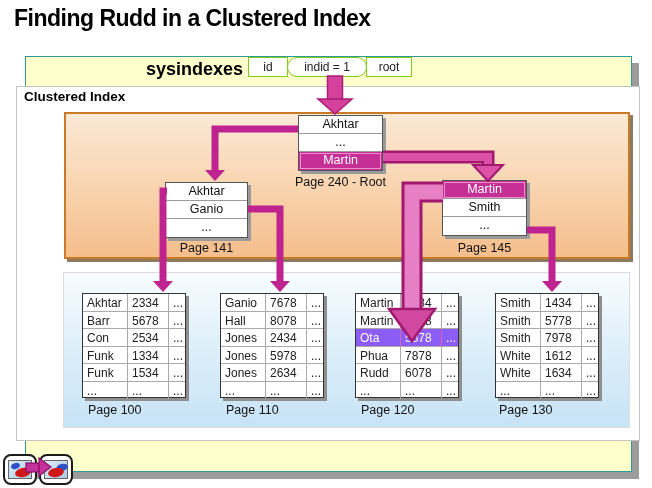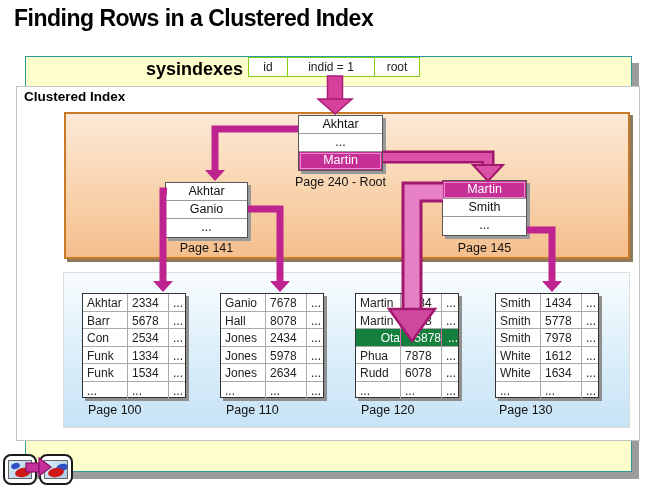--- a/index.html
+++ b/index.html
@@ -12,21 +12,21 @@
 
   .yellow-band{position:absolute;left:25px;top:56px;width:607px;height:416px;
                background:#FFFFCB;border:1px solid #2E9B9B;box-shadow:7px 7px 0 #9C9C9C;}
 
   .sys-label{position:absolute;left:140px;top:59px;width:103px;text-align:right;
              font-size:18px;font-weight:bold;color:#000;}
   .meta-table{position:absolute;left:248px;top:57px;display:flex;}
   .meta-cell{height:20px;line-height:18px;background:#fff;border:1px solid #84cc16;
              margin-left:-1px;text-align:center;font-size:12px;color:#222;}
   .meta-cell.c0{width:40px;margin-left:0;}
-  .meta-cell.c1{width:88px;}
+  .meta-cell.c1{width:80px;border-radius:10px;}
   .meta-cell.c2{width:46px;}
 
   .white-panel{position:absolute;left:16px;top:86px;width:624px;height:355px;
                background:#fff;border:1px solid #C4C4C4;}
   .ci-label{position:absolute;left:24px;top:89px;font-size:13.5px;font-weight:bold;color:#000;}
 
   .orange-box{position:absolute;left:64px;top:112px;width:566px;height:147px;
               background:linear-gradient(180deg,#FCE9D6 0%,#F9D7B4 45%,#F5BE8C 100%);
               border:2px solid #C87A28;box-shadow:3px 3px 0 #8A7A60;}
 
@@ -42,40 +42,40 @@
 
   .leaf{position:absolute;top:293px;width:104px;height:105px;background:#fff;
         border:1px solid #333;box-shadow:3px 3px 0 #8F8F8F;}
   .leaf .trow{display:flex;height:17.5px;border-bottom:1px solid #AAA;font-size:12px;
               line-height:16px;color:#222;}
   .leaf .trow:last-child{border-bottom:none;}
   .leaf .tcell{padding:1px 0 0 4px;border-right:1px solid #AAA;overflow:hidden;white-space:nowrap;}
   .leaf .tcell:nth-child(1){width:45px;}
   .leaf .tcell:nth-child(2){width:41px;}
   .leaf .tcell:nth-child(3){flex:1;border-right:none;}
-  .leaf .trow.hl{background:#15803d;color:#fff;text-align:right;}
+  .leaf .trow.hl{background:#8b5cf6;color:#fff;}
   .leaf .trow.hl .tcell{border-right-color:#D967B0;}
 
   .caption{position:absolute;font-size:12.5px;color:#111;white-space:nowrap;}
   .cap-center{text-align:center;}
 
   #arrows{position:absolute;left:0;top:0;width:652px;height:488px;z-index:60;pointer-events:none;}
 
   .anim-btn{position:absolute;width:34px;height:31px;background:#fff;border:2.5px solid #1A1A1A;
             border-radius:8px;z-index:55;}
   .anim-inner{position:absolute;left:3px;top:4px;right:3px;bottom:4px;
               background:linear-gradient(135deg,#DCEDF8 0%,#AACDE7 100%);border:1px solid #666;}
   .blob{position:absolute;border-radius:50%;}
 </style>
 </head>
 <body>
 
 <div id="canvas">
 
-  <div class="title">Finding Rows in a Clustered Index</div>
+  <div class="title">Finding Rudd in a Clustered Index</div>
 
   <div class="yellow-band"></div>
 
   <div class="sys-label">sysindexes</div>
   <div class="meta-table">
     <div class="meta-cell c0">id</div>
     <div class="meta-cell c1">indid = 1</div>
     <div class="meta-cell c2">root</div>
   </div>
 

